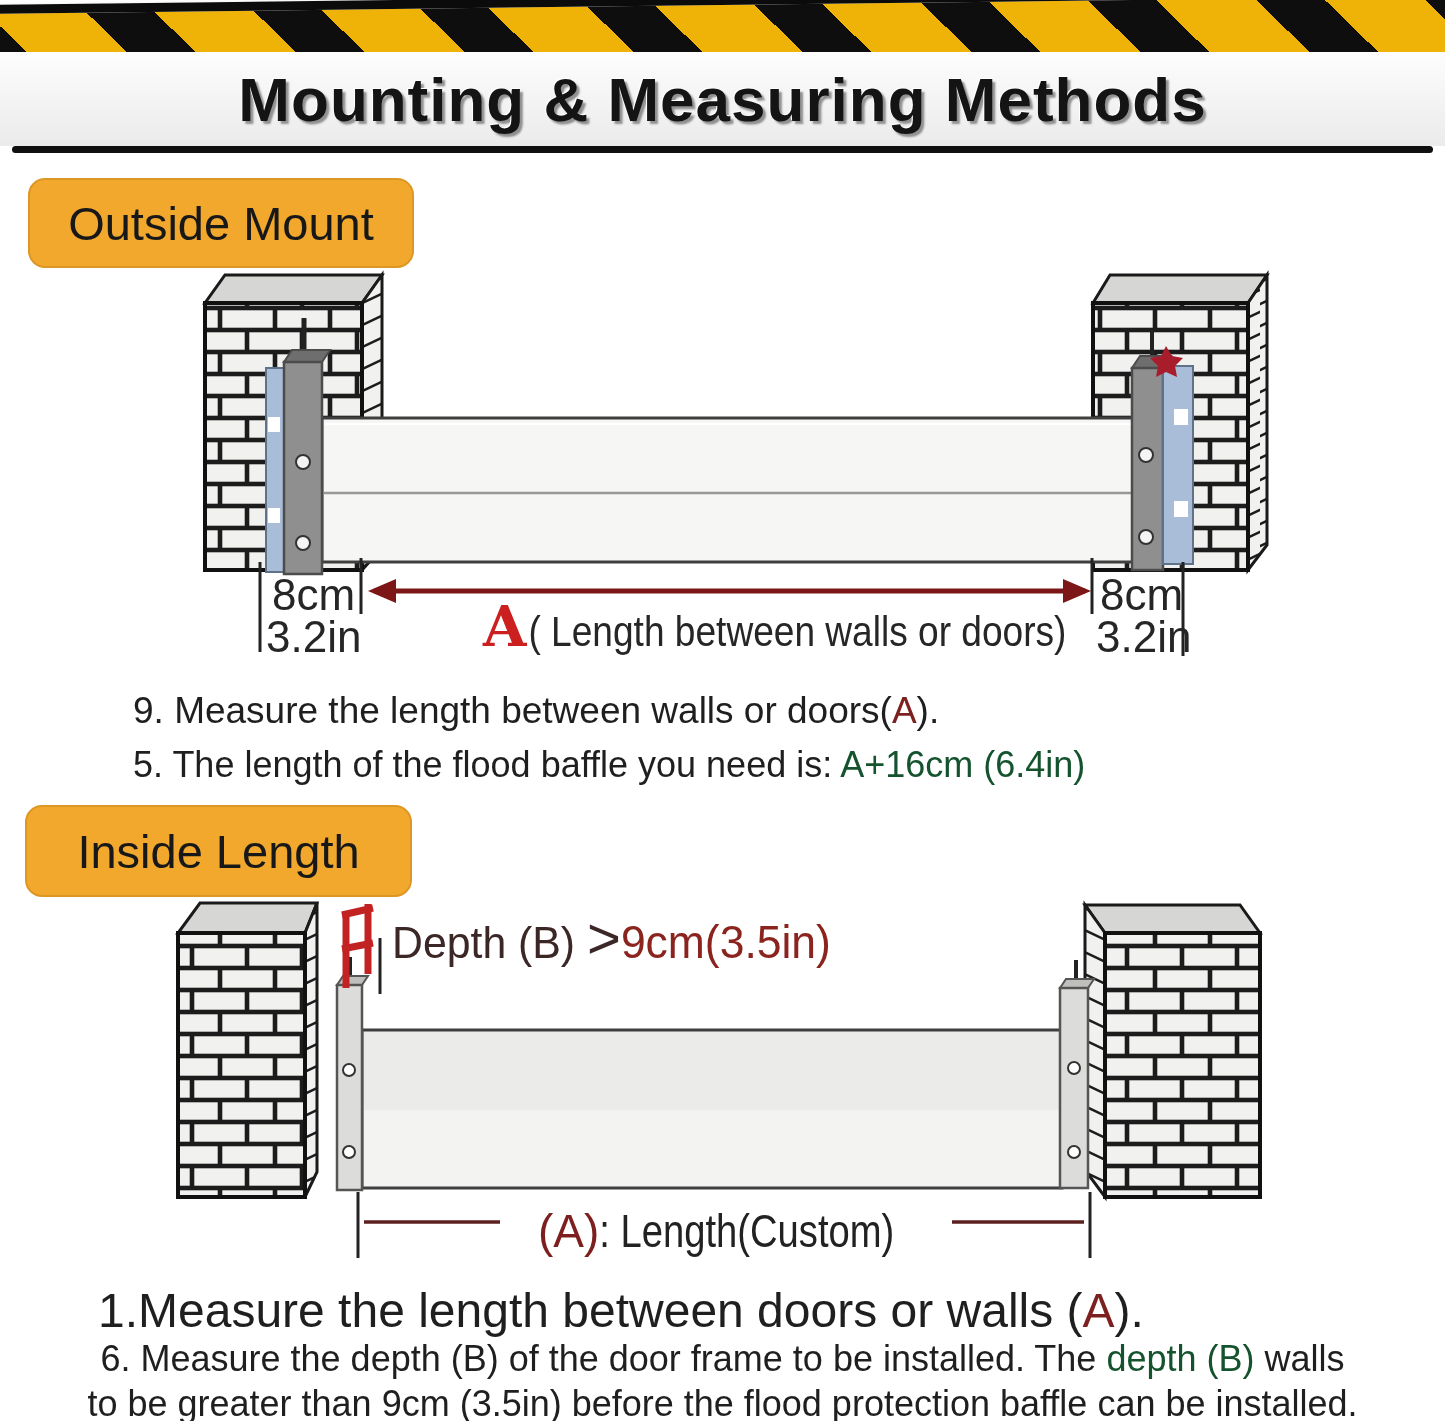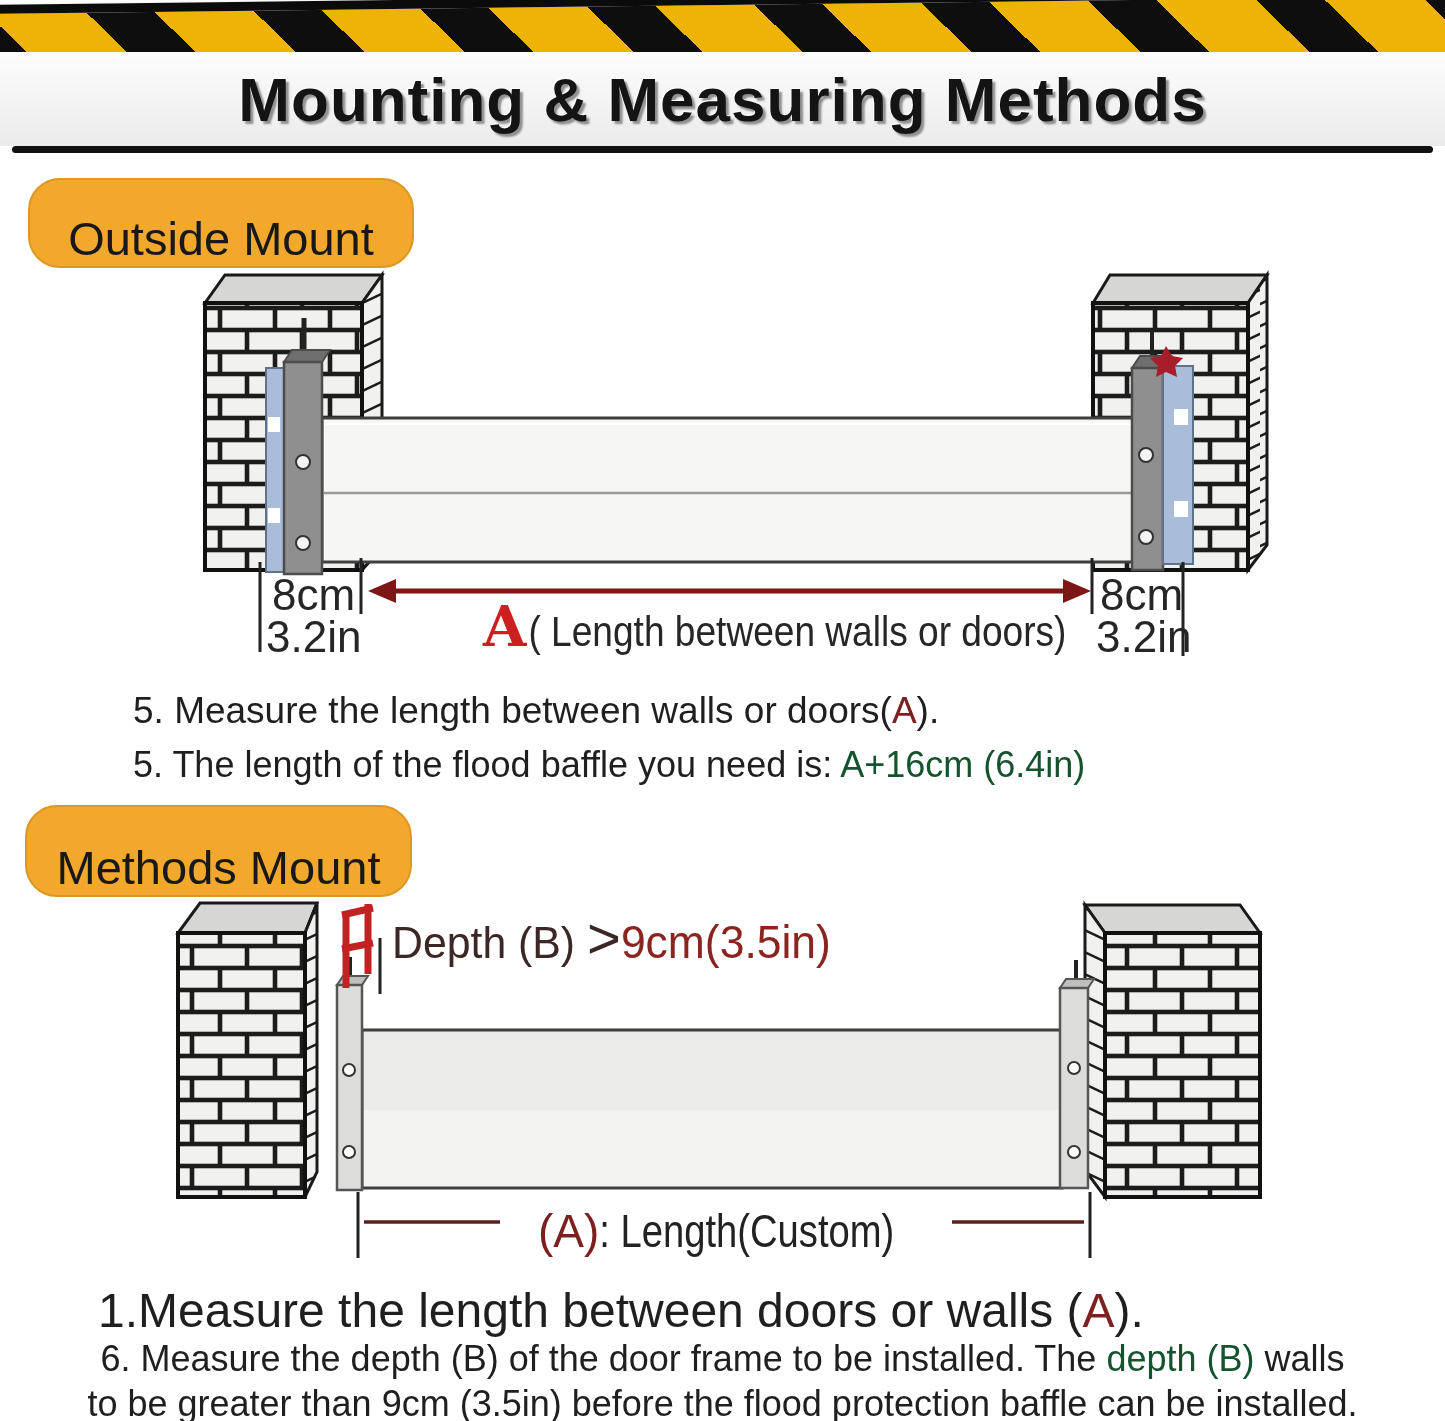--- a/index.html
+++ b/index.html
@@ -11,22 +11,22 @@
         border-top:9px solid #0b0b0b;transform:rotate(-.7deg);
         box-shadow:0 4px 7px rgba(0,0,0,.28);}
   .banner{position:absolute;top:52px;left:0;right:0;height:94px;
           background:linear-gradient(#fdfdfd,#ebebeb);
           display:flex;align-items:center;justify-content:center;}
   .title{font-size:62px;font-weight:bold;letter-spacing:1px;color:#141414;
          text-shadow:-1px -1px 0 #ffffff,3px 3px 2px #909090;}
   .blackbar{position:absolute;top:146px;left:12px;right:12px;height:7px;
             background:#101010;border-radius:4px;}
   
-  .badge{position:absolute;display:flex;align-items:flex-end;justify-content:center;
-         background:#f1a82c;border:2px solid #dd9724;border-radius:32px;
+  .badge{position:absolute;display:flex;align-items:center;justify-content:center;
+         background:#f1a82c;border:2px solid #dd9724;border-radius:17px;
          font-size:47px;color:#181818;box-shadow:0 0 0 3px rgba(255,255,255,.6);}
   #badge-outside{left:28px;top:178px;width:382px;height:86px;}
   #badge-inside{left:25px;top:805px;width:383px;height:88px;}
   
   .step{position:absolute;white-space:nowrap;font-size:37px;color:#1f1f1f;}
   .step .ra{color:#7d2020;}
   .step .red{color:#14532d;}
   #s2p{white-space:normal;text-align:center;width:1445px;left:0;line-height:45px;font-size:36px;}
   #s2l1{font-size:48px;}
   svg text{font-family:"Liberation Sans",sans-serif;}
@@ -40,21 +40,21 @@
   <div class="tape"></div>
   <div class="banner">
     <div class="title">Mounting &amp; Measuring Methods</div>
   </div>
   <div class="blackbar"></div>
 
   <div class="badge" id="badge-outside">
     <span>Outside Mount</span>
   </div>
   <div class="badge" id="badge-inside">
-    <span>Methods Mount</span>
+    <span>Inside Length</span>
   </div>
 
   <svg width="1445" height="1421" viewBox="0 0 1445 1421" style="position:absolute;left:0;top:0;">
     <defs>
       <pattern id="bricks" width="110" height="44" patternUnits="userSpaceOnUse">
         <rect width="110" height="44" fill="#f4f4f2"></rect>
         <g stroke="#1c1c1c" stroke-width="2.6" fill="#f1f1ef">
           <rect x="1" y="1" width="53" height="20"></rect>
           <rect x="56" y="1" width="53" height="20"></rect>
           <rect x="-27" y="23" width="53" height="20"></rect>
@@ -186,21 +186,21 @@
         <line x1="364" y1="1222" x2="500" y2="1222" stroke="#5c2020" stroke-width="3.5"></line>
         <line x1="952" y1="1222" x2="1084" y2="1222" stroke="#5c2020" stroke-width="3.5"></line>
         <text x="538" y="1247">
           <tspan font-size="46" fill="#7d1f1f">(A)</tspan><tspan font-size="46" fill="#222" textLength="295" lengthAdjust="spacingAndGlyphs">: Length(Custom)</tspan>
         </text>
       </g>
     </g>
   </svg>
 
   <div class="step" style="left:133px;top:690px;">
-    <span>5. Measure the length between walls or doors(</span><span class="ra">A</span><span>).</span>
+    <span>9. Measure the length between walls or doors(</span><span class="ra">A</span><span>).</span>
   </div>
   <div class="step" style="left:133px;top:744px;font-size:36px;">
     <span>5. The length of the flood baffle you need is: </span><span class="red">A+16cm (6.4in)</span>
   </div>
 
   <div class="step" id="s2l1" style="left:98px;top:1283px;">
     <span>1.Measure the length between doors or walls (</span><span class="ra">A</span><span>).</span>
   </div>
   <div class="step" id="s2p" style="top:1336px;">
     <span>6. Measure the depth (B) of the door frame to be installed. The </span><span class="red">depth (B)</span><span> walls</span><br>

